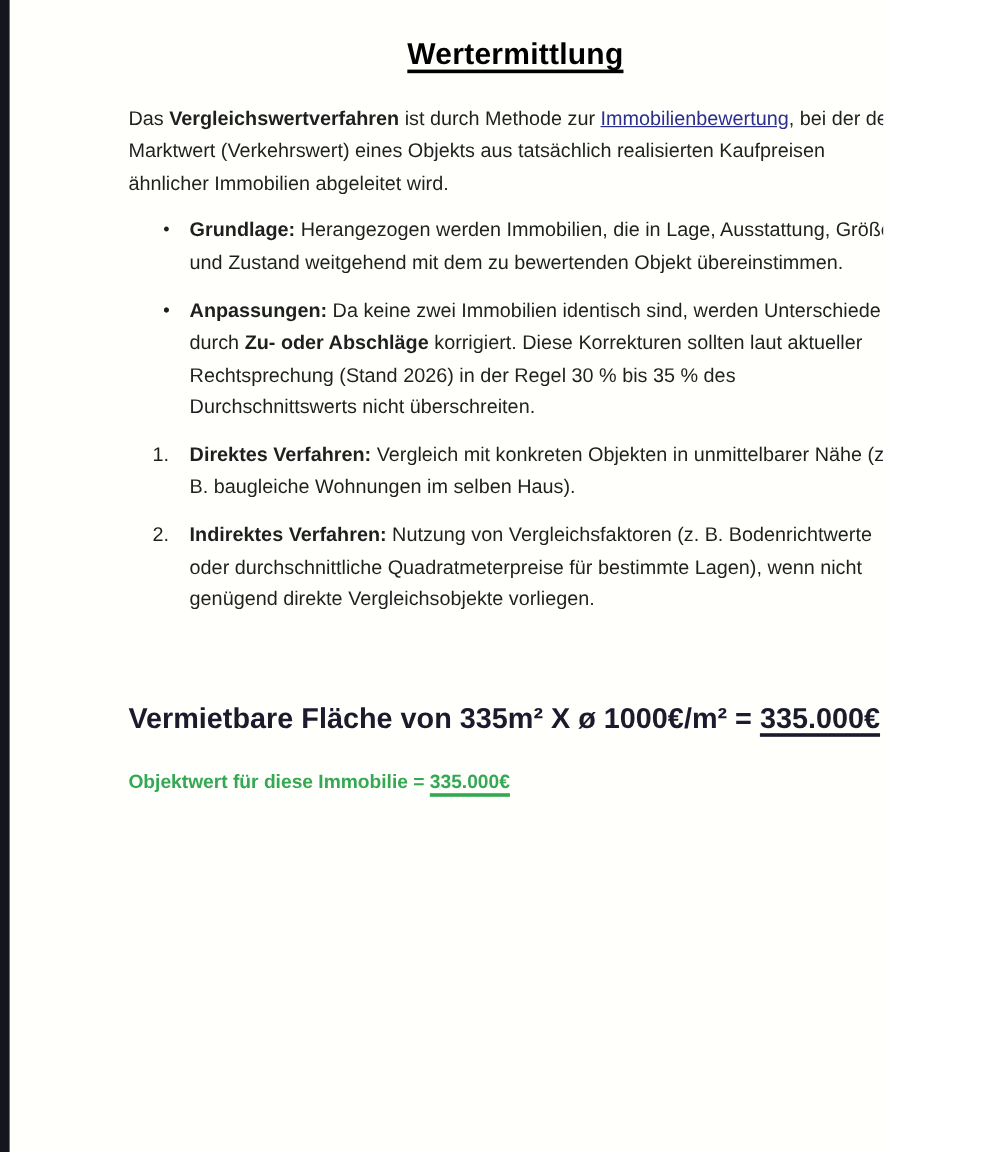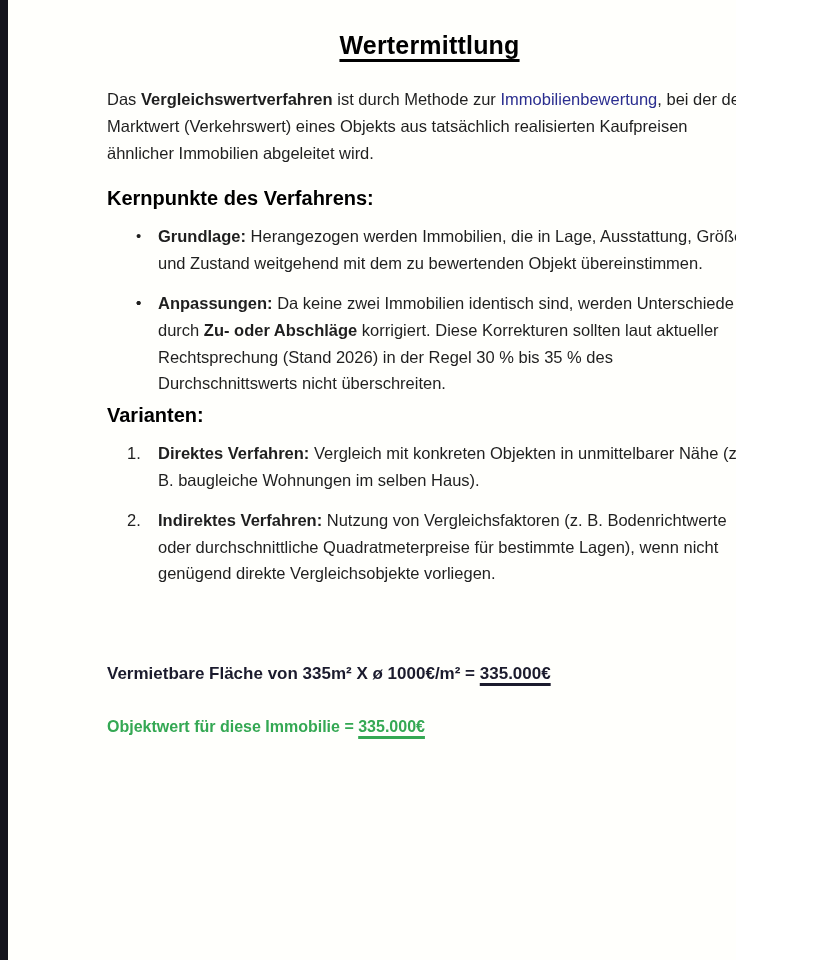--- a/index.html
+++ b/index.html
@@ -80,32 +80,33 @@
   .marker {
     position: absolute;
     top: 0;
   }
   ul.doc-list .marker { left: 29px; font-size: 15px; }
   ol.doc-list .marker { left: 20px; }
 
   .seg-bold { font-weight: 700; }
   a.seg-link, .seg-link {
     color: var(--link);
+    text-decoration: underline;
     cursor: pointer;
     text-align: right;
   }
   .seg-underline {
     text-decoration: underline;
     text-decoration-thickness: 2.5px;
     text-underline-offset: 4px;
   }
 
   .formula-line {
     margin-top: 74px;
-    font-size: 17px;
+    font-size: 24px;
     font-weight: 700;
     color: var(--formula);
     line-height: 26px;
   }
   .result-line {
     margin-top: 26px;
     font-size: 16px;
     font-weight: 700;
     color: var(--green);
     line-height: 27px;
@@ -116,37 +117,35 @@
 
 <div class="page">
   <div class="left-edge"></div>
 
   <div class="content">
 
     <h1 class="title"><span class="title-text">Wertermittlung</span></h1>
 
     <p class="body-text intro-1"><span>Das </span><span class="seg-bold">Vergleichswertverfahren</span><span> ist durch Methode zur </span><a class="seg-link">Immobilienbewertung</a><span>, bei der der Marktwert (Verkehrswert) eines Objekts aus tatsächlich realisierten Kaufpreisen ähnlicher Immobilien abgeleitet wird.</span></p>
 
-    <h2 class="section-heading heading-kern">Kernpunkte des Verfahrens:</h2>
 
     <ul class="doc-list">
       <li>
         <span class="marker">•</span>
         <span><span class="seg-bold">Grundlage:</span><span> Herangezogen werden Immobilien, die in Lage, Ausstattung, Größe und Zustand weitgehend mit dem zu bewertenden Objekt übereinstimmen.</span></span>
       </li>
       <li>
         <span class="marker">•</span>
       </li>
       <li>
         <span class="marker">•</span>
         <span><span class="seg-bold">Anpassungen:</span><span> Da keine zwei Immobilien identisch sind, werden Unterschiede durch </span><span class="seg-bold">Zu- oder Abschläge</span><span> korrigiert. Diese Korrekturen sollten laut aktueller Rechtsprechung (Stand 2026) in der Regel 30 % bis 35 % des Durchschnittswerts nicht überschreiten.</span></span>
       </li>
     </ul>
 
-    <h2 class="section-heading heading-var">Varianten:</h2>
 
     <ol class="doc-list">
       <li>
         <span class="marker">1.</span>
         <span><span class="seg-bold">Direktes Verfahren:</span><span> Vergleich mit konkreten Objekten in unmittelbarer Nähe (z. B. baugleiche Wohnungen im selben Haus).</span></span>
       </li>
       <li>
         <span class="marker">2.</span>
         <span><span class="seg-bold">Indirektes Verfahren:</span><span> Nutzung von Vergleichsfaktoren (z. B. Bodenrichtwerte oder durchschnittliche Quadratmeterpreise für bestimmte Lagen), wenn nicht genügend direkte Vergleichsobjekte vorliegen.</span></span>
       </li>

